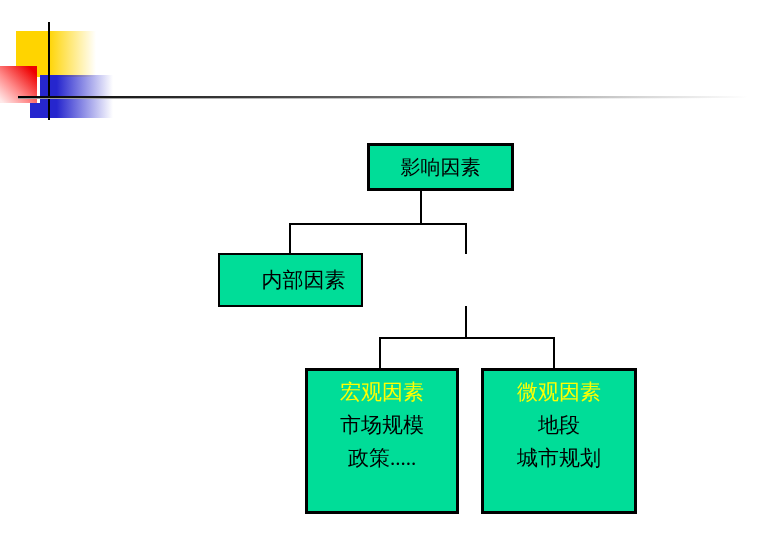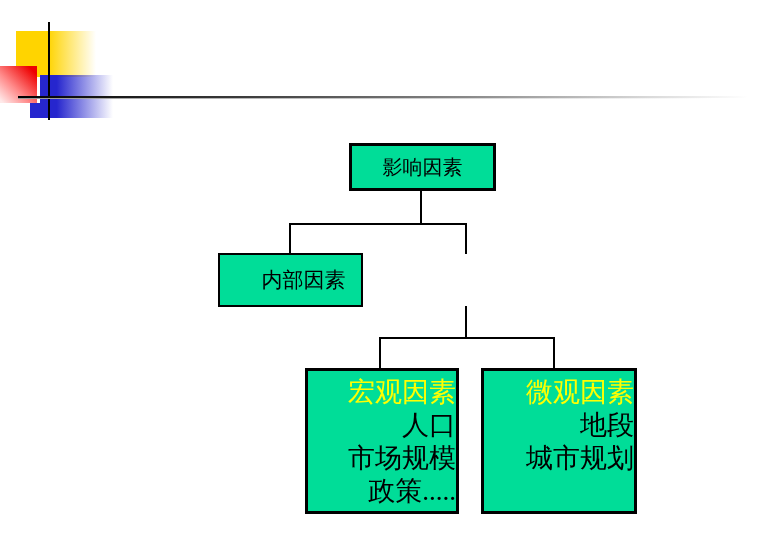--- a/index.html
+++ b/index.html
@@ -59,30 +59,30 @@
     box-sizing: border-box;
     background: #00DD98;
     border: 2px solid #000;
     display: flex;
     align-items: center;
     justify-content: center;
     text-align: center;
     color: #000;
     font-size: 21px;
   }
-  .node-root  { left: 349px; top: 143px; width: 147px; height: 48px; border-width: 3px; font-size: 20px; }
+  .node-root  { left: 367px; top: 143px; width: 147px; height: 48px; border-width: 3px; font-size: 20px; }
   .node-internal { left: 218px; top: 253px; width: 145px; height: 54px; padding-left: 26px; }
   .node-external { left: 394px; top: 253px; width: 145px; height: 54px; }
   .node-list {
     box-sizing: border-box;
     background: #00DD98;
     border: 3px solid #000;
     color: #000;
-    font-size: 27px;
-    text-align: right;
+    font-size: 21px;
+    text-align: center;
     padding-top: 5px;
   }
   .node-macro { left: 305px; top: 368px; width: 154px; height: 146px; }
   .node-micro { left: 481px; top: 368px; width: 156px; height: 146px; }
   .node-list .line { height: 33px; line-height: 33px; }
   .node-list .hdr { color: #FFFF00; }
 
   
   .conn { background: #000; }
   .conn-v1  { left: 420px; top: 190px; width: 2px; height: 35px; }
@@ -121,21 +121,20 @@
     <span>影响因素</span>
   </div>
 
   <div class="abs node node-internal">
     <span>内部因素</span>
   </div>
 
 
   <div class="abs node-list node-macro">
     <div class="line hdr">宏观因素</div>
-    <div class="line">人口</div>
     <div class="line">市场规模</div>
     <div class="line">政策.....</div>
   </div>
 
   <div class="abs node-list node-micro">
     <div class="line hdr">微观因素</div>
     <div class="line">地段</div>
     <div class="line">城市规划</div>
   </div>
 

